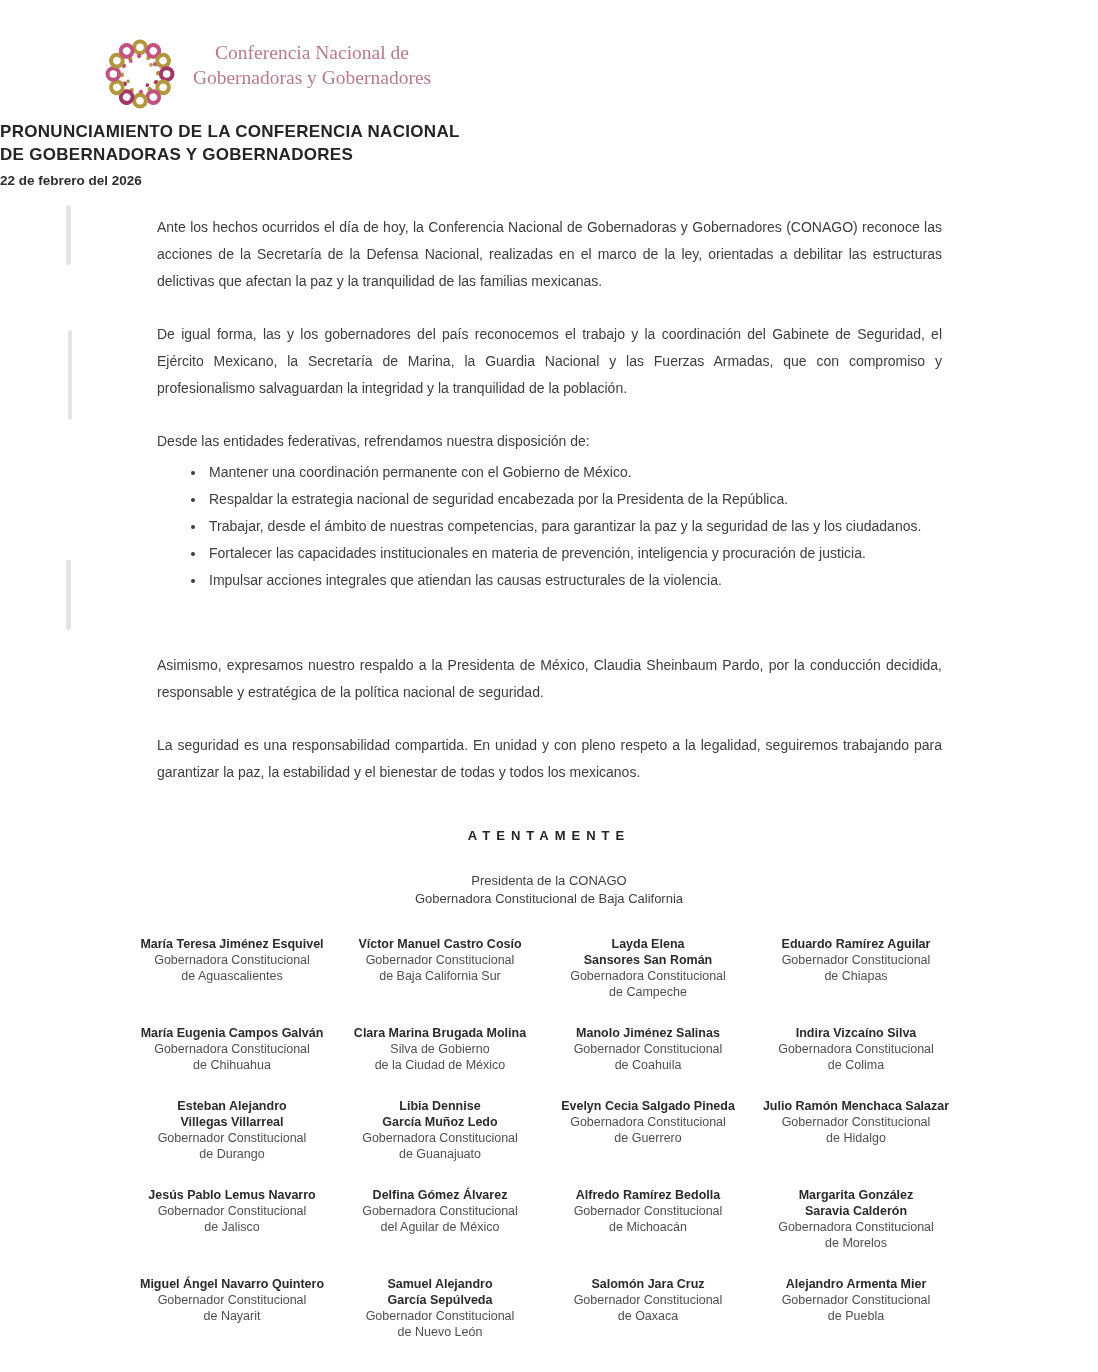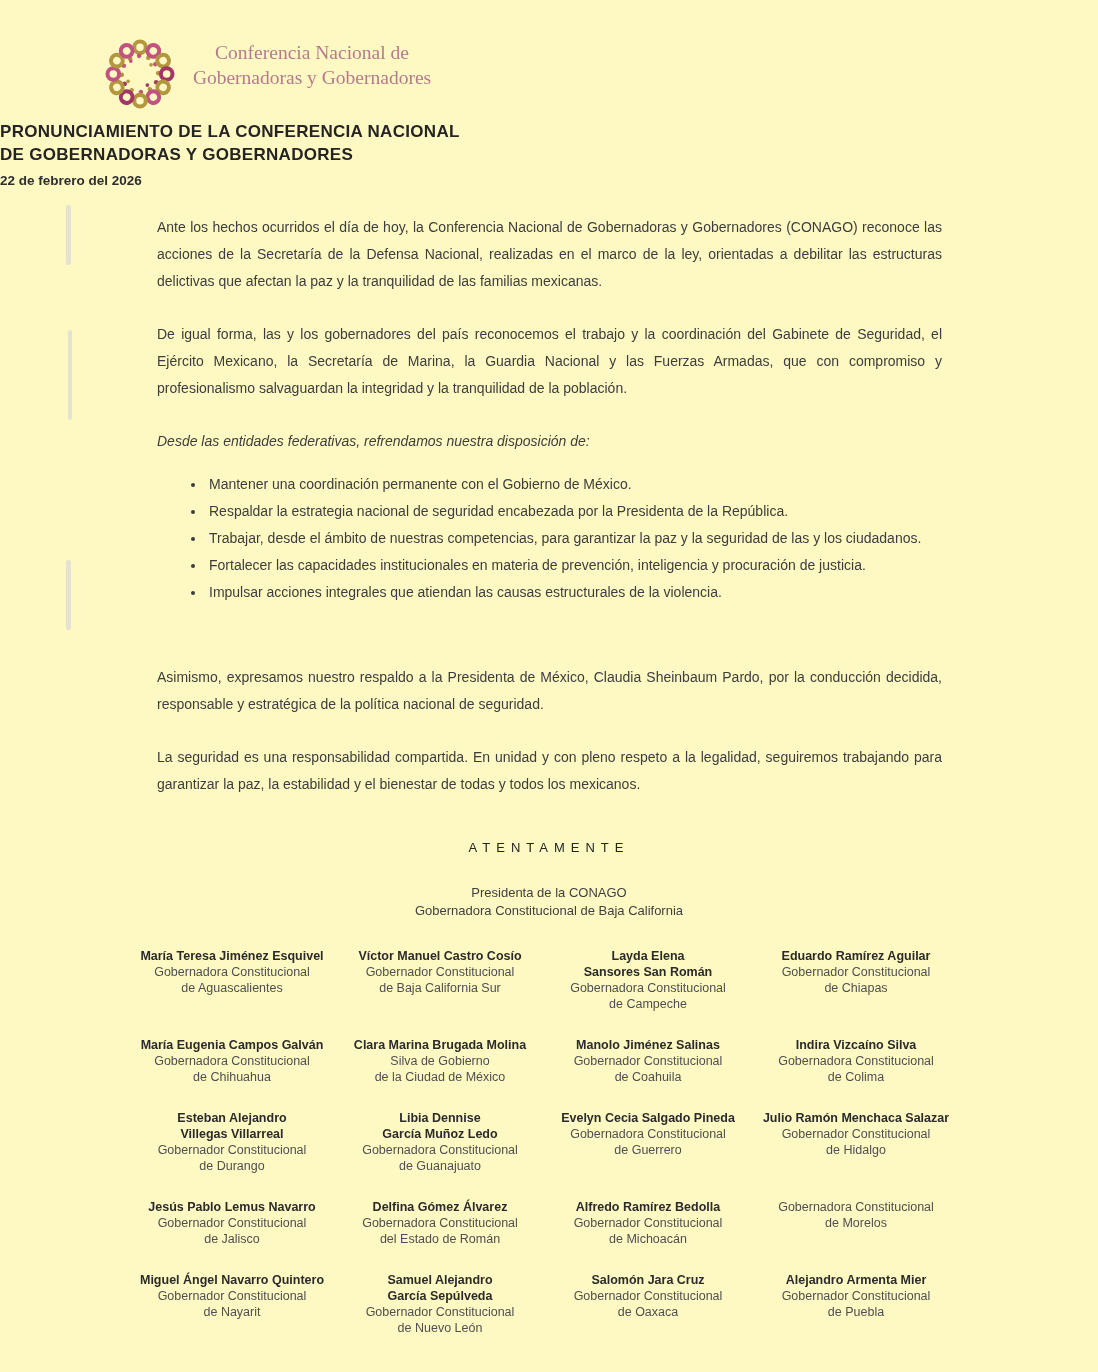--- a/index.html
+++ b/index.html
@@ -1,21 +1,21 @@
 <!DOCTYPE html>
 <html><head>
 <meta charset="utf-8">
 <style>
   html, body { margin: 0; padding: 0; background: #e9e9e9; }
   .page {
     position: relative;
     width: 1098px;
     height: 1372px;
     margin: 0 auto;
-    background: #fef9c3;
+    background: #ffffff;
     font-family: "Liberation Sans", sans-serif;
     color: #3f3f3f;
     overflow: hidden;
     box-sizing: border-box;
     padding-top: 28px;
   }
   
   .scan-mark { position: absolute; background: #d9d9d9; opacity: .7; border-radius: 2px; }
   .m1 { left: 66px; top: 205px; width: 5px; height: 60px; }
   .m2 { left: 68px; top: 330px; width: 4px; height: 90px; }
@@ -30,26 +30,26 @@
   }
 
   .title-block { text-align: left; margin-top: 0; }
   .title-line {
     font-weight: 700; color: #242424; font-size: 17px; line-height: 23px; letter-spacing: .3px;
   }
   .doc-date { font-weight: 700; color: #2e2e2e; font-size: 13.5px; margin-top: 7px; }
 
   .body-text { margin: 26px 156px 0 157px; font-size: 14px; line-height: 27px; text-align: justify; color: #3d3d3d; }
   .body-text p { margin: 0 0 26px 0; }
-  .body-text p.lead-gap { margin-bottom: 16px; font-style: italic; }
+  .body-text p.lead-gap { margin-bottom: 4px; }
   ul.commitments { margin: 0 0 58px 0; padding: 0 0 0 49px; }
   ul.commitments li { margin: 0; padding-left: 3px; text-align: justify; }
 
   .atentamente {
-    text-align: center; font-weight: 400; color: #242424;
+    text-align: center; font-weight: 700; color: #242424;
     font-size: 13px; letter-spacing: 6px; margin-top: 42px;
   }
 
   .president { text-align: center; margin-top: 29px; }
   .president .p-name { font-weight: 700; font-size: 14px; color: #242424; }
   .president .p-role { font-size: 13px; color: #3f3f3f; line-height: 18px; margin-top: 3px; }
   .president .p-role + .p-role { margin-top: 0; }
 
   .sig-grid {
     margin: 28px 0 0 128px; width: 832px;
@@ -208,30 +208,32 @@
 
   <div class="sig-cell">
     <div class="sig-name">Jesús Pablo Lemus Navarro</div>
     <div class="sig-role">Gobernador Constitucional</div>
     <div class="sig-state">de Jalisco</div>
   </div>
 
   <div class="sig-cell">
     <div class="sig-name">Delfina Gómez Álvarez</div>
     <div class="sig-role">Gobernadora Constitucional</div>
-    <div class="sig-state">del Estado de Román</div>
+    <div class="sig-state">del Aguilar de México</div>
   </div>
 
   <div class="sig-cell">
     <div class="sig-name">Alfredo Ramírez Bedolla</div>
     <div class="sig-role">Gobernador Constitucional</div>
     <div class="sig-state">de Michoacán</div>
   </div>
 
   <div class="sig-cell">
+    <div class="sig-name">Margarita González
+Saravia Calderón</div>
     <div class="sig-role">Gobernadora Constitucional</div>
     <div class="sig-state">de Morelos</div>
   </div>
 
   <div class="sig-cell">
     <div class="sig-name">Miguel Ángel Navarro Quintero</div>
     <div class="sig-role">Gobernador Constitucional</div>
     <div class="sig-state">de Nayarit</div>
   </div>
 

